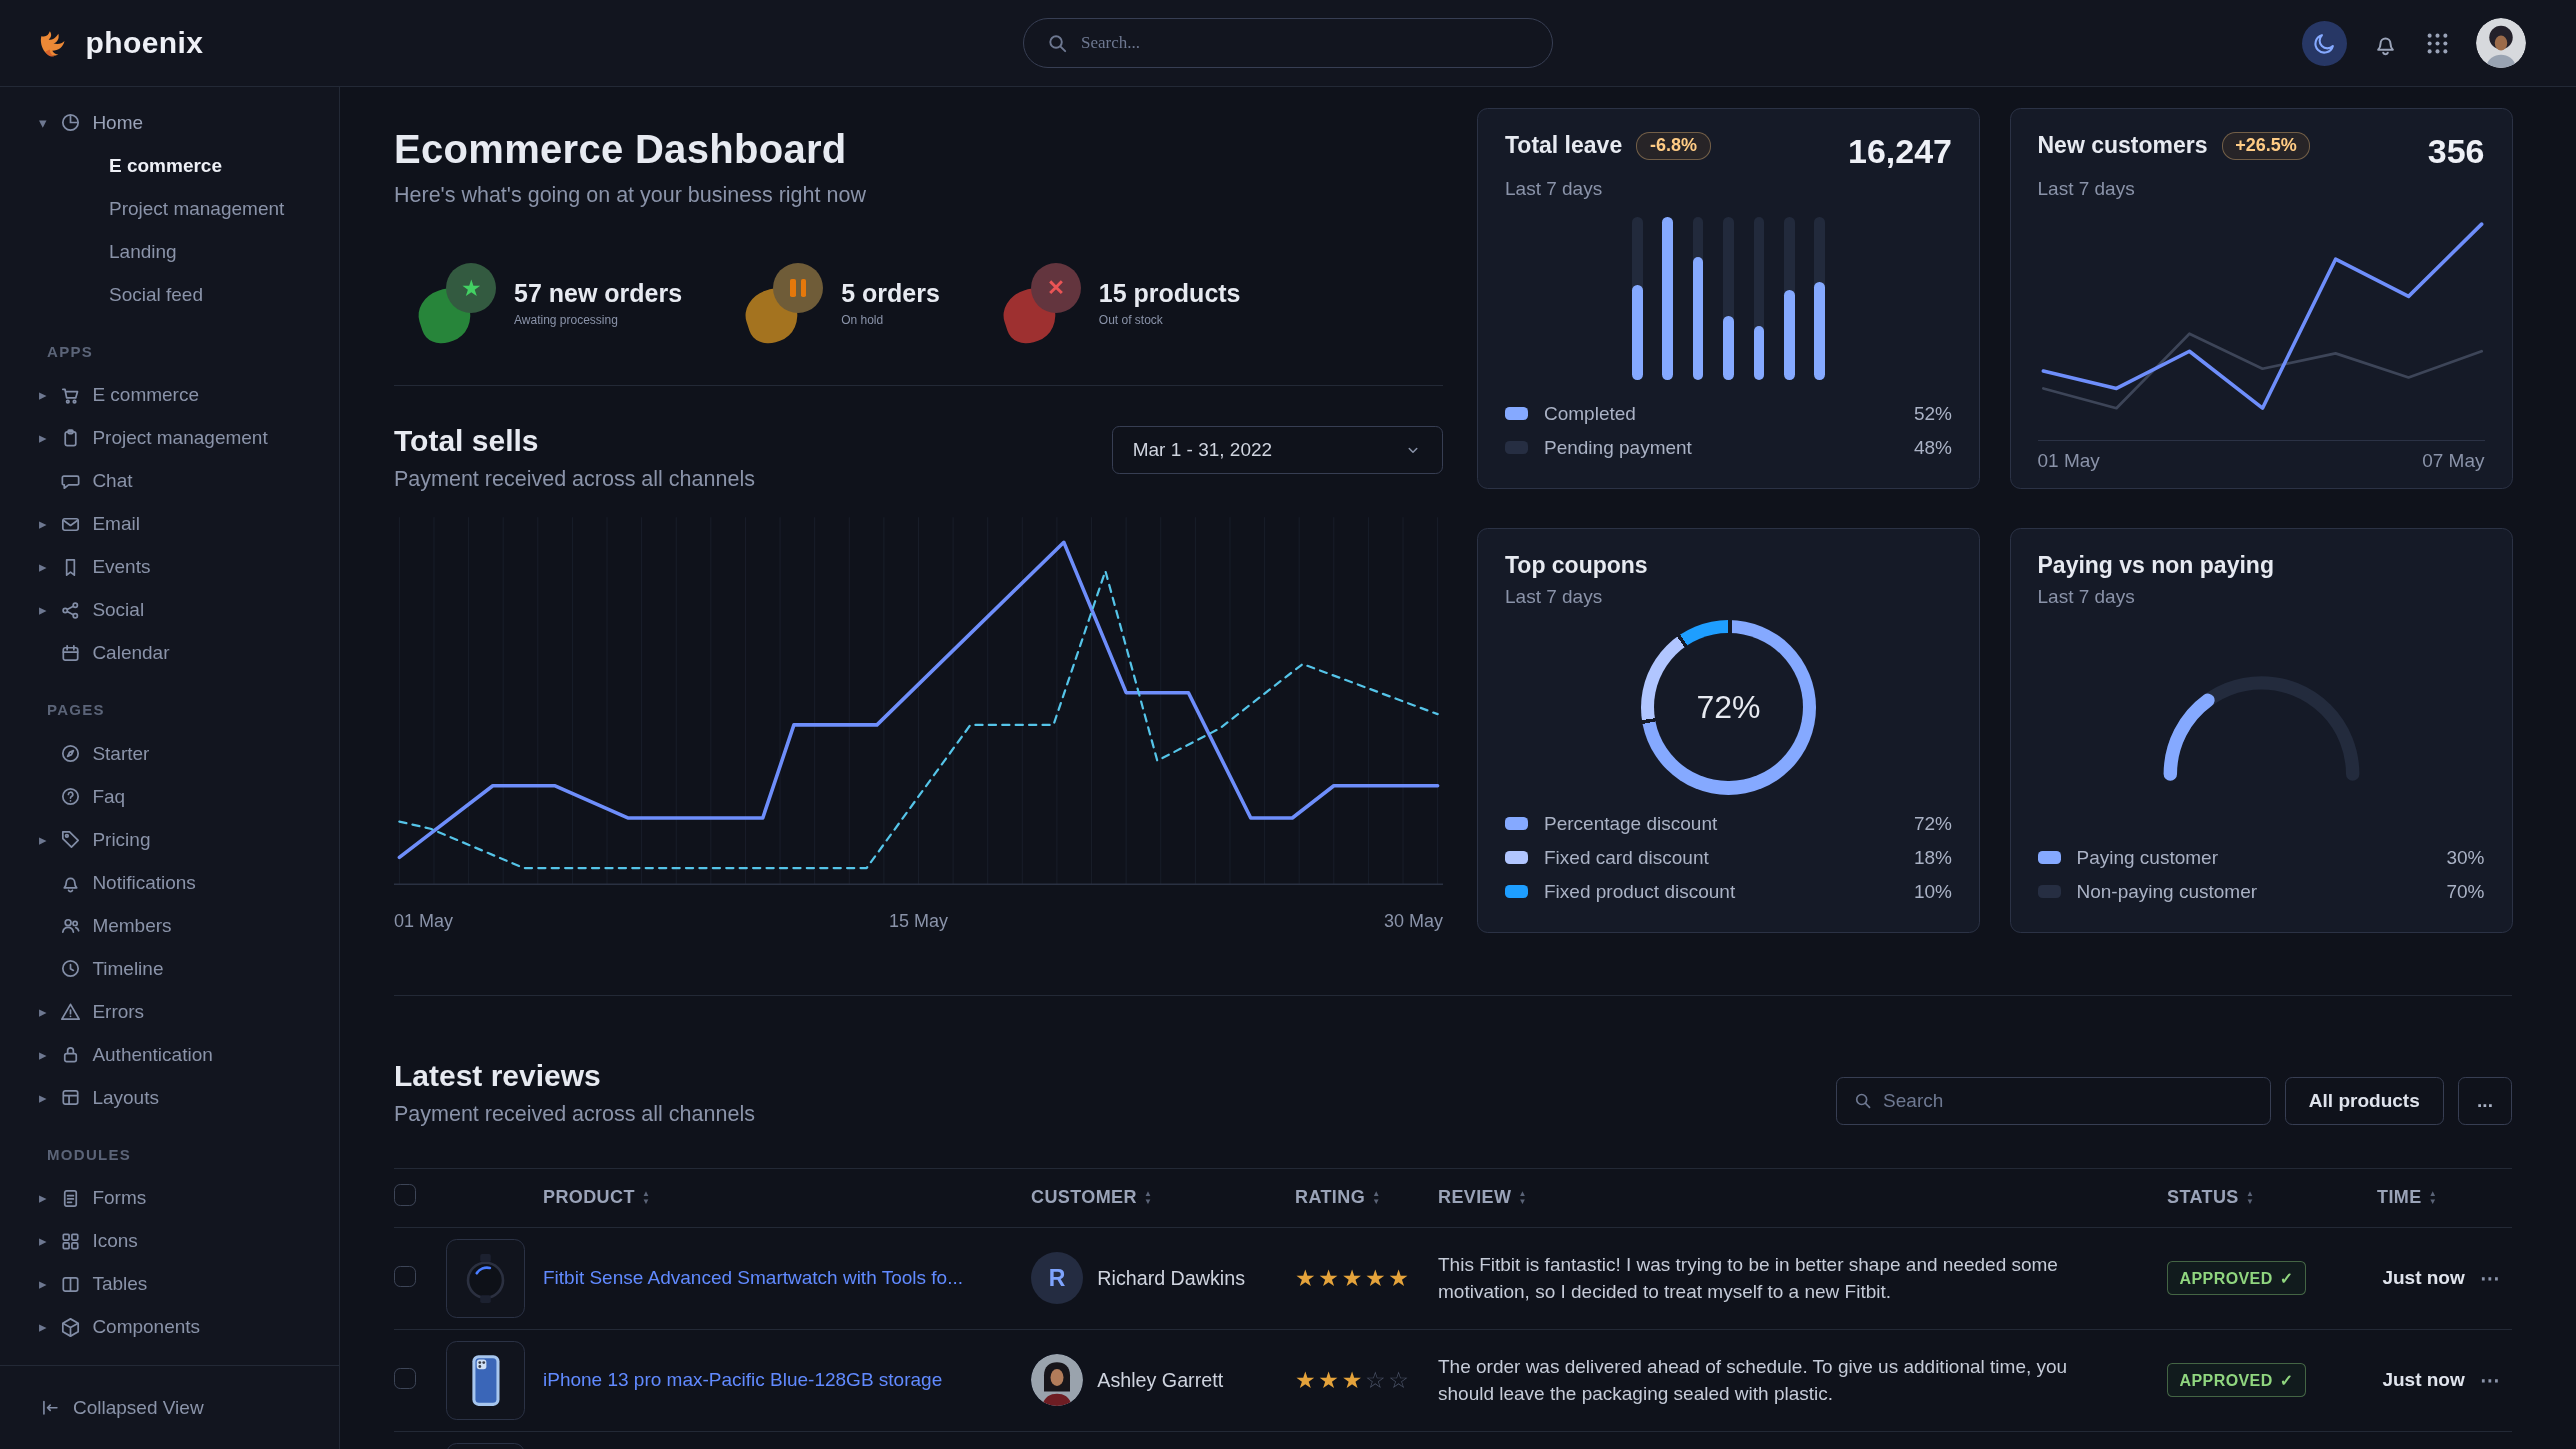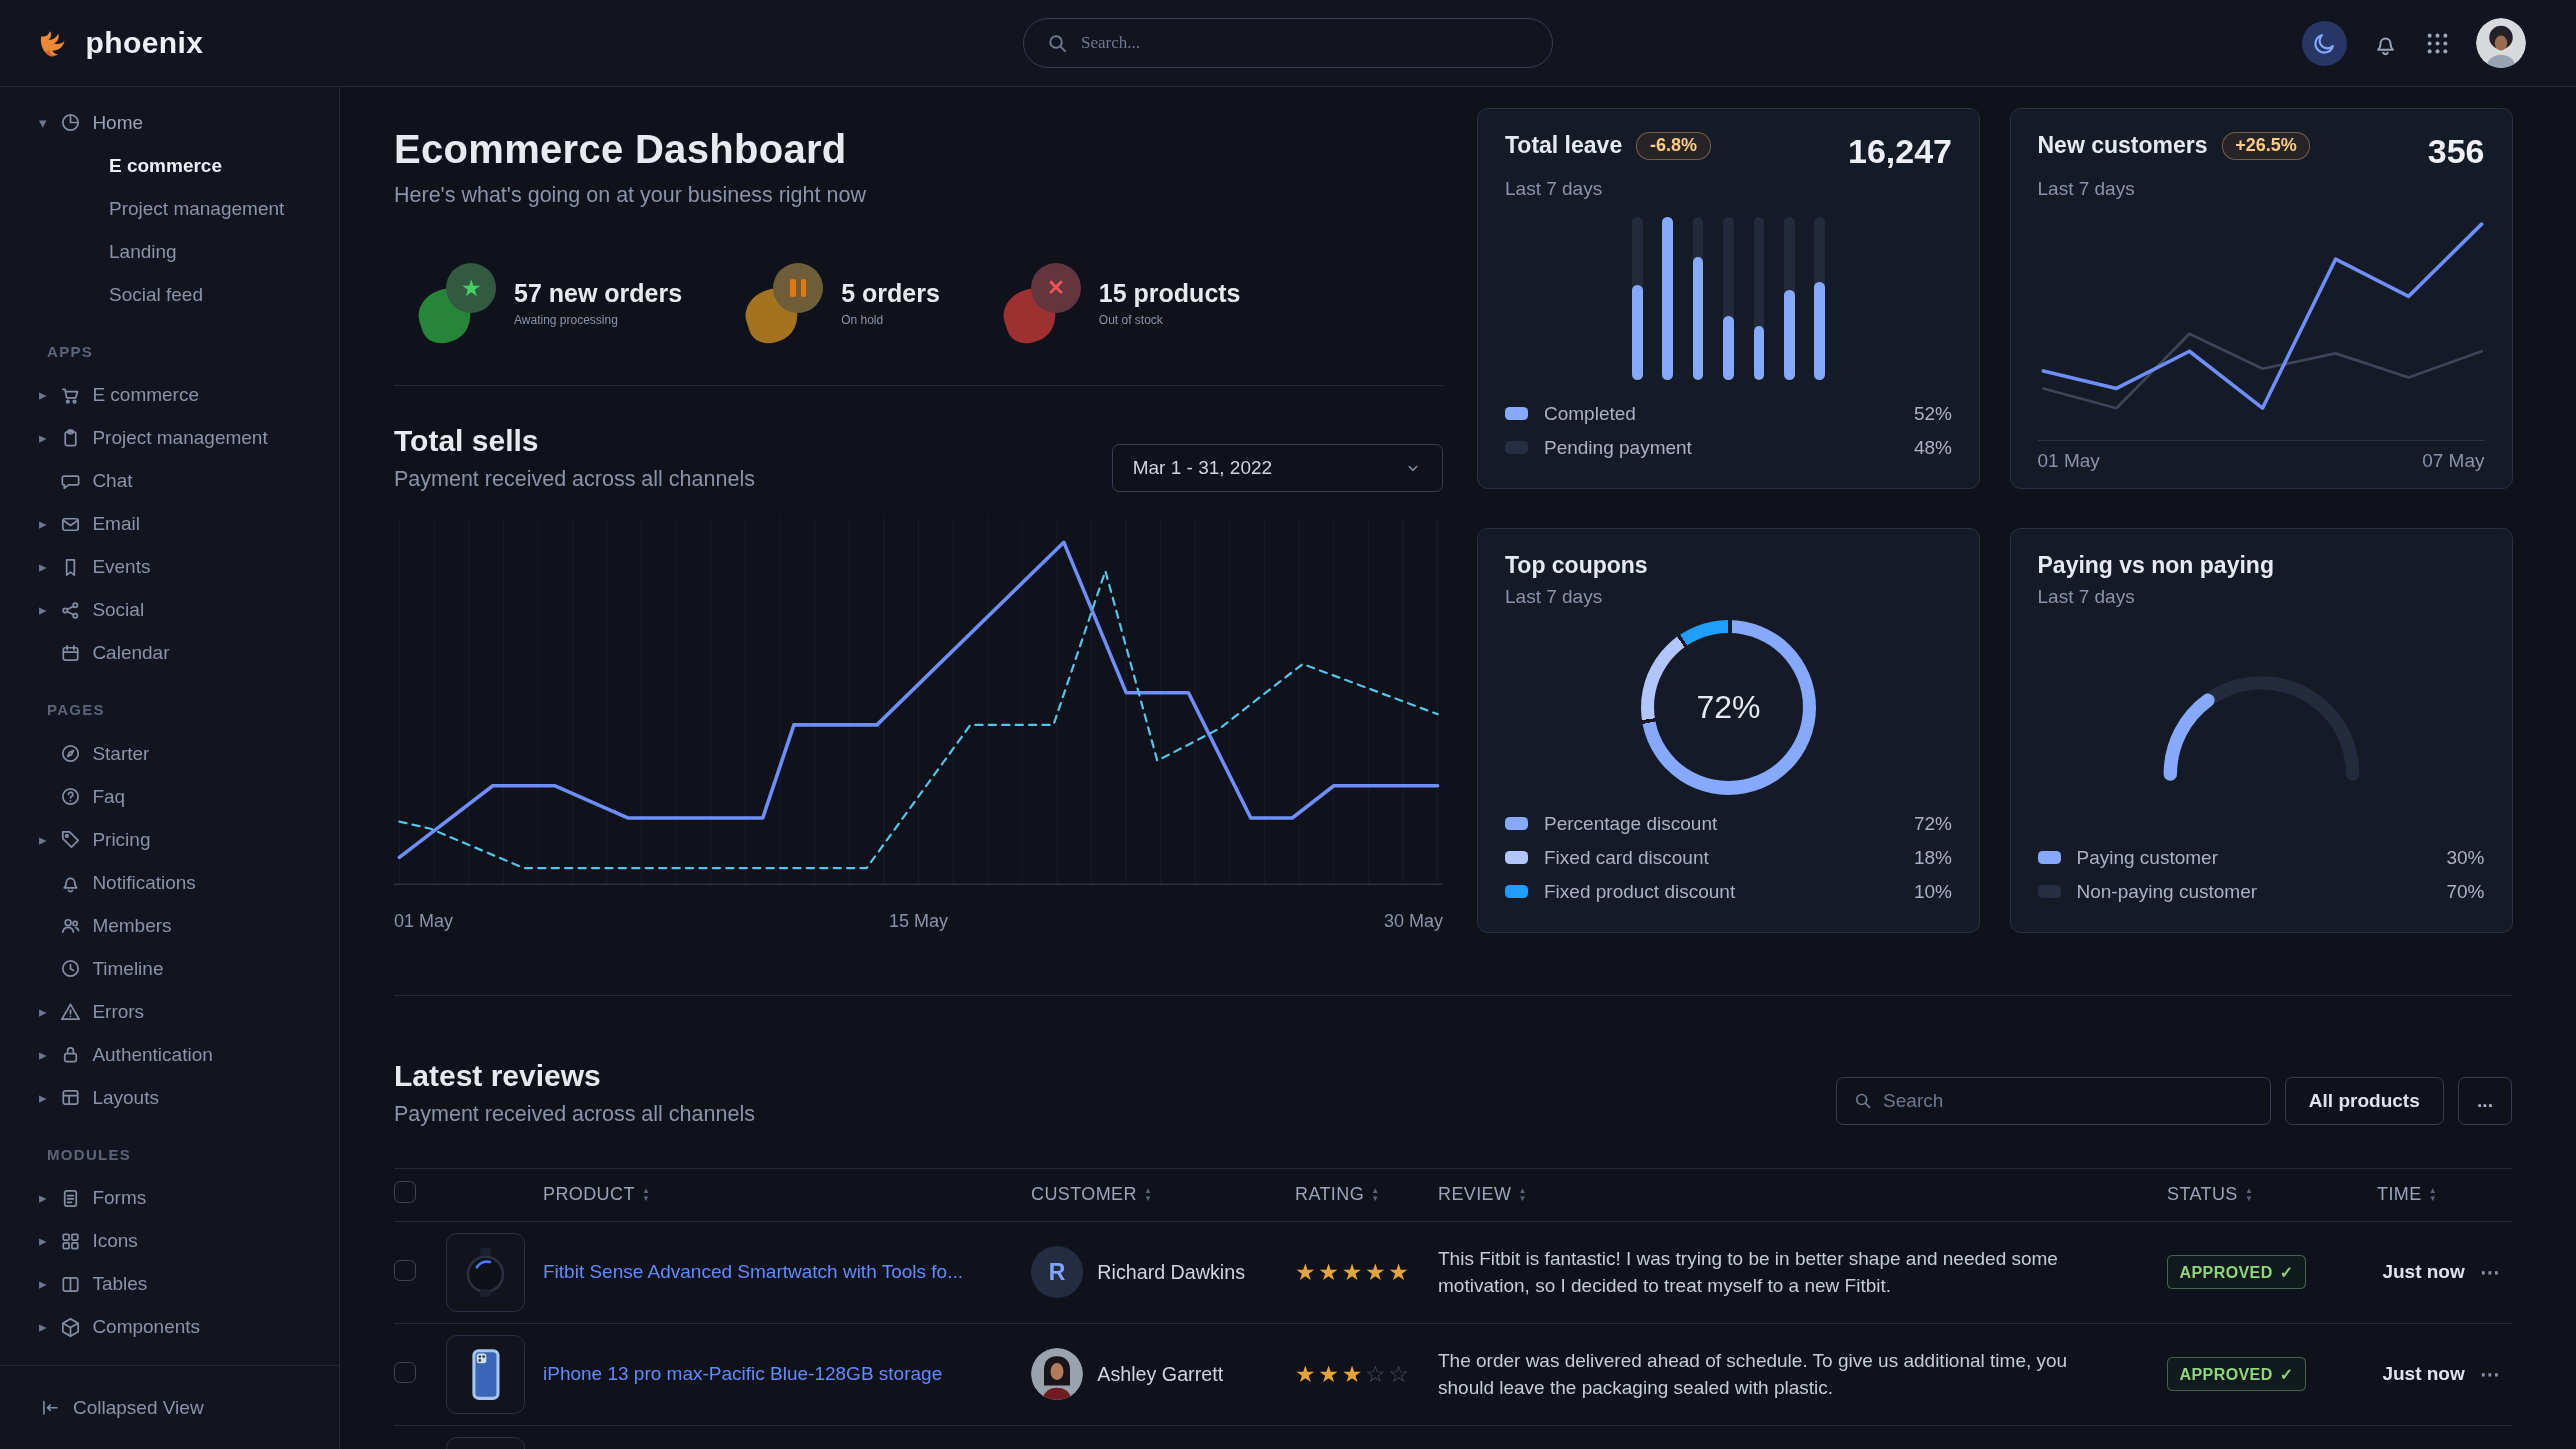--- a/index.html
+++ b/index.html
@@ -67,21 +67,21 @@
   .stat.orange .blob { background:#a4731f; } .stat.orange .circle { background:#6f5c38; }
   .stat.red .blob { background:#9e3030; } .stat.red .circle { background:#63353e; }
   .stat.red .glyph { color:#ea5455; font-size:21.5px; font-weight:700; }
   .pp { display:flex; gap:5.4px; } .pp i { width:5.4px; height:18px; background:#e5780b; border-radius:1.8px; }
   .stat-text .v { font-size:25px; font-weight:700; color:#e7eaf1; }
   .stat-text .s { margin-top:5.4px; font-size:12px; color:#8a93a9; }
 
   .hdivider { border:none; border-top:0.9px solid #232936; }
   .left-col .hdivider { margin-top:41px; }
 
-  .sells-head { margin-top:38px; display:flex; justify-content:space-between; align-items:flex-end; }
+  .sells-head { margin-top:38px; display:flex; justify-content:space-between; align-items:flex-start; }
   .sells-head h2 { font-size:30px; font-weight:700; color:#e7eaf1; }
   .sells-head p { margin-top:9px; font-size:21.5px; color:#8a93a9; }
   .date-select { width:331px; height:48px; border:0.9px solid #373e53; border-radius:7.2px;
     display:flex; align-items:center; padding:0 19.7px; cursor:pointer; color:#cfd4df; font-size:19px;
     justify-content:space-between; margin-top:1.8px; }
   .date-select svg { width:18px; height:18px; color:#8a93a9; }
 
   .big-chart { margin-top:18px; }
   .big-chart svg { display:block; }
   .axis-labels { display:flex; position:relative; margin-top:7.2px; height:23px; font-size:18px; color:#8a93a9; }
@@ -131,22 +131,22 @@
   .rev-search svg { width:21.5px; height:21.5px; color:#6e7891; }
   .rev-search input { background:transparent; border:none; outline:none; color:#aab2c5; font-size:19px; width:100%; font-family:inherit; }
   .rev-search input::placeholder { color:#6e7891; }
   .btn { height:48px; border:0.9px solid #373e53; background:transparent; border-radius:7.2px; color:#dfe3ec;
     font-size:19px; font-weight:600; padding:0 23px; cursor:pointer; font-family:inherit; }
   .btn.more { width:54px; padding:0; color:#aab2c5; font-weight:700; }
 
   .table { margin-top:41px; }
   .trow { display:grid; grid-template-columns:52px 97px 488px 264px 143px 729px 210px 103px 32px;
     align-items:center; }
-  .thead { height:54px; border-top:0.9px solid #232936; border-bottom:0.9px solid #232936;
-    font-size:18px; font-weight:400; color:#9aa3b8; }
+  .thead { height:60px; border-top:0.9px solid #232936; border-bottom:0.9px solid #232936;
+    font-size:18px; font-weight:700; color:#9aa3b8; }
   .th { display:flex; align-items:center; gap:7.2px; cursor:pointer; letter-spacing:0.4px; }
   .sort { display:inline-flex; flex-direction:column; line-height:7.2px; font-size:8px; color:#5b6478; }
   .tr { height:102px; border-bottom:0.9px solid #232936; }
   .checkbox { width:21.5px; height:21.5px; border:1.8px solid #3d4557; border-radius:6.3px; display:inline-block; cursor:pointer; }
   .thumb { width:79px; height:79px; border:0.9px solid #2b3245; border-radius:10.7px; background:#11141d;
     display:flex; align-items:center; justify-content:center; overflow:hidden; }
   .thumb svg { width:79px; height:79px; }
   .plink { color:#618aff; font-size:19px; text-decoration:none; cursor:pointer; }
   .cust { display:flex; align-items:center; gap:14.3px; }
   .cav { width:52px; height:52px; border-radius:50%; overflow:hidden; flex:0 0 auto;

